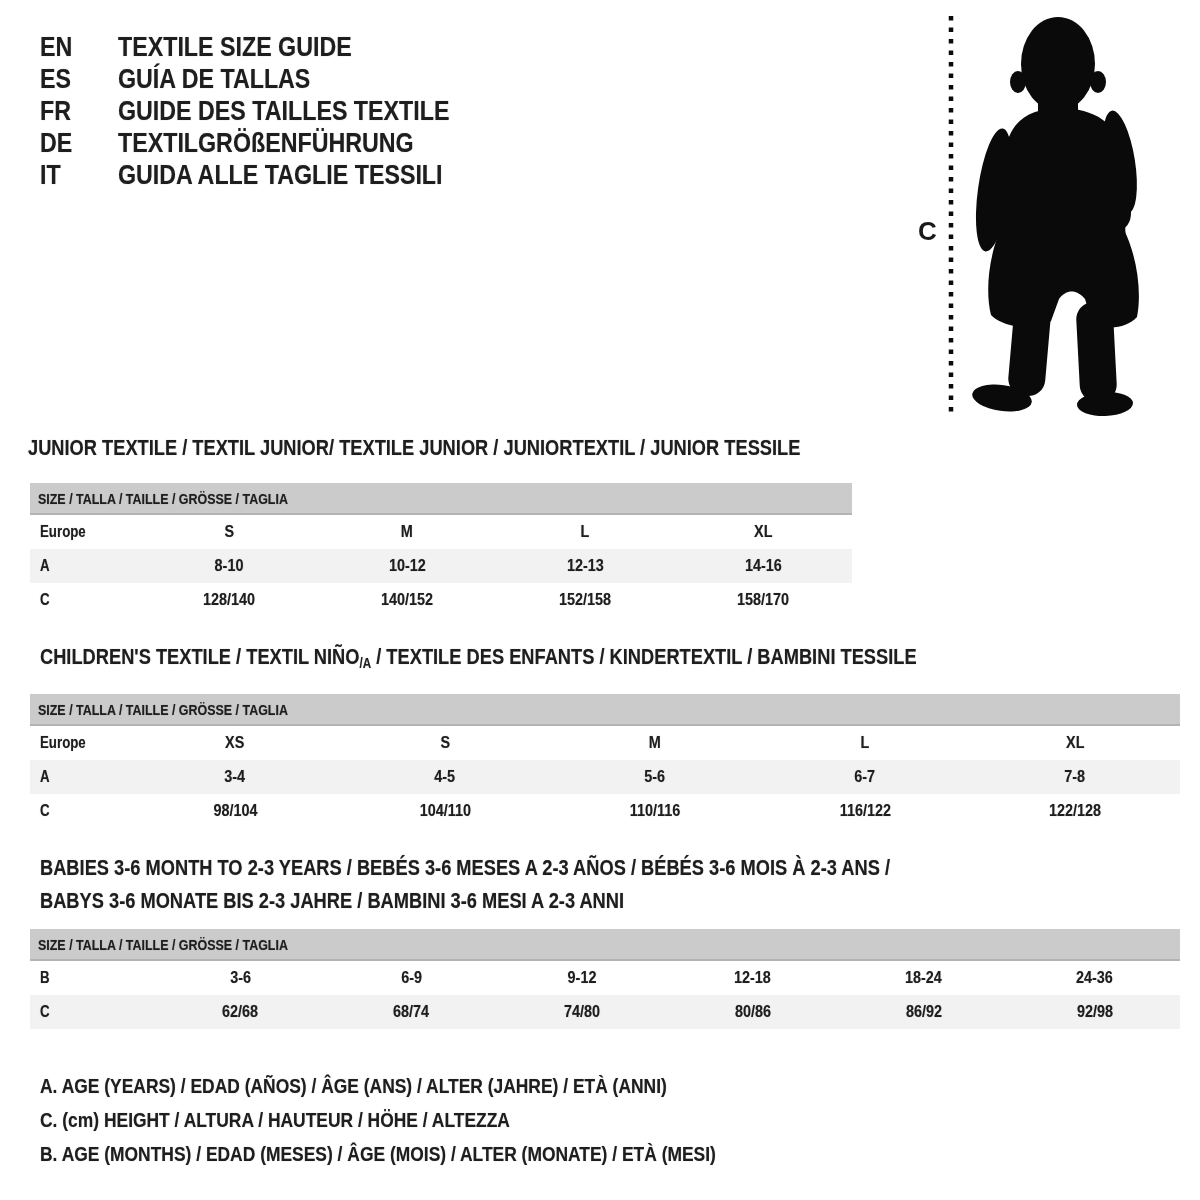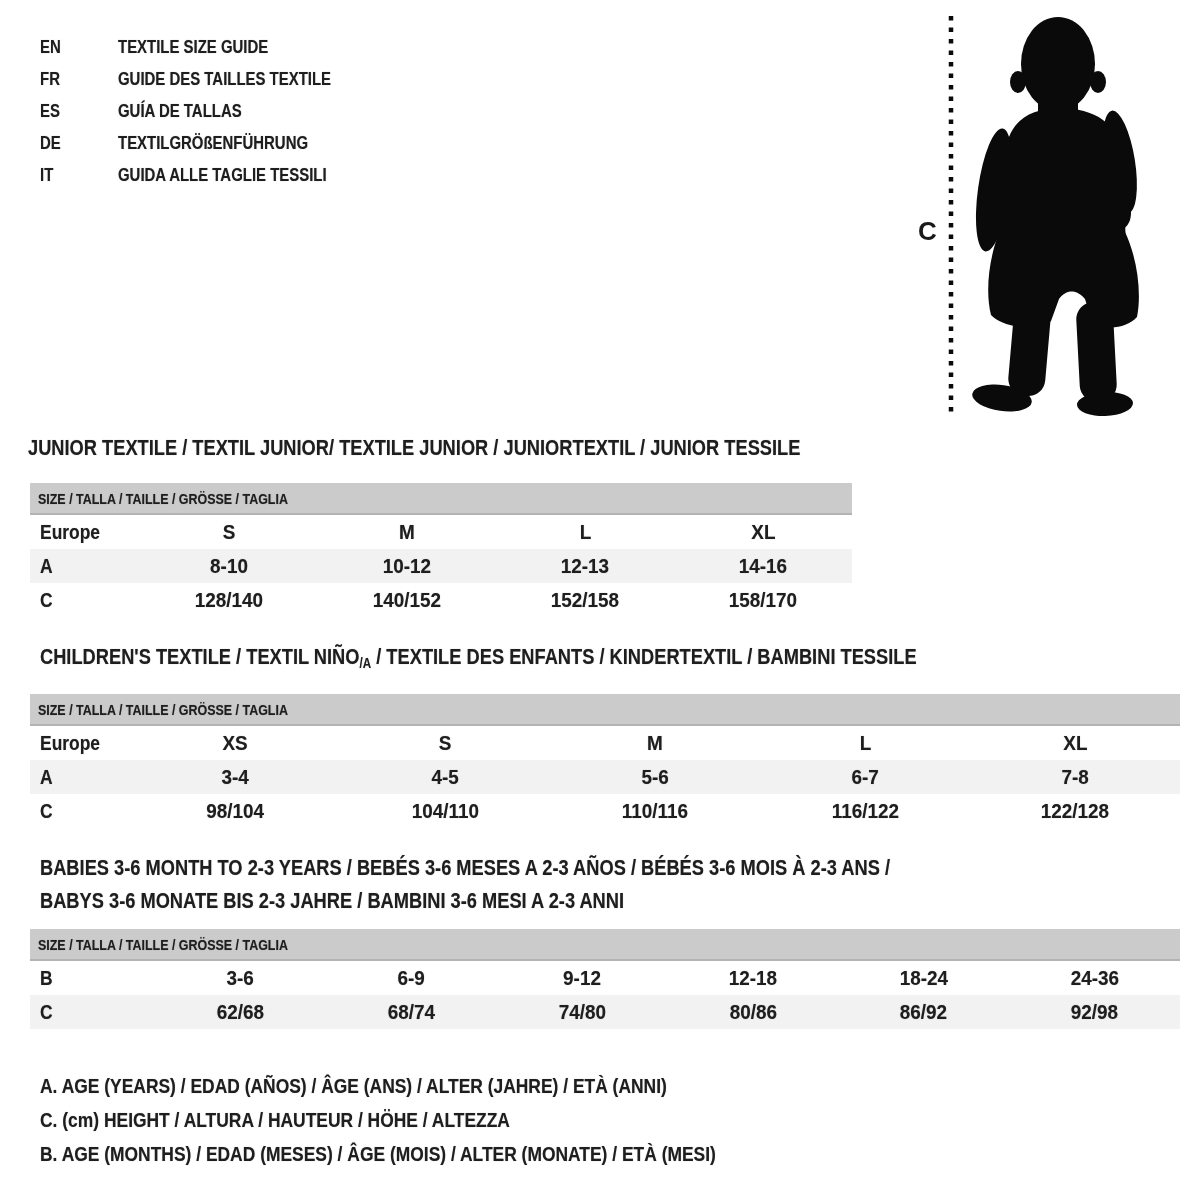--- a/index.html
+++ b/index.html
@@ -6,53 +6,53 @@
   body{width:1200px;height:1200px;position:relative;background:#ffffff;overflow:hidden;
        font-family:"Liberation Sans",sans-serif;color:#1e1e1e;font-weight:700;
        -webkit-font-smoothing:antialiased;}
   .abs{position:absolute;}
   .cnd{display:inline-block;white-space:nowrap;transform:scaleX(0.83);}
   .ol{transform-origin:0 50%;}
   .cellt{display:inline-block;white-space:nowrap;transform:scaleX(0.9);}
   .soft{text-shadow:0 0 1px rgba(40,40,40,0.45);}
 
   
-  .lang-row{display:flex;height:32px;align-items:center;font-size:18px;}
+  .lang-row{display:flex;height:32px;align-items:center;font-size:28px;}
   .lang-code{width:78px;flex:0 0 78px;}
 
   
   .title{font-size:22px;line-height:24px;}
   .title .sub{font-size:14px;vertical-align:-4px;}
 
   
   table{border-collapse:collapse;table-layout:fixed;width:100%;}
   th.bar{background:#cbcbcb;height:30px;text-align:left;padding:0 0 0 8px;
          font-size:15px;font-weight:700;border-bottom:2px solid #b3b3b3;}
-  td{height:34px;text-align:center;font-size:21px;font-weight:700;padding:0;}
+  td{height:34px;text-align:center;font-size:16px;font-weight:700;padding:0;}
   td.rowlabel{text-align:left;padding-left:10px;}
   tr.alt{background:#f2f2f2;}
 
   
   .legend-line{height:34px;line-height:34px;font-size:21px;}
 </style>
 </head>
 <body>
 
 <div class="abs soft" style="left:40px;top:31px;">
   <div class="lang-row">
     <span class="lang-code"><span class="cnd ol">EN</span></span>
     <span class="cnd ol">TEXTILE SIZE GUIDE</span>
   </div>
   <div class="lang-row">
+    <span class="lang-code"><span class="cnd ol">ES</span></span>
+    <span class="cnd ol">GUÍA DE TALLAS</span>
+  </div>
+  <div class="lang-row">
     <span class="lang-code"><span class="cnd ol">FR</span></span>
     <span class="cnd ol">GUIDE DES TAILLES TEXTILE</span>
-  </div>
-  <div class="lang-row">
-    <span class="lang-code"><span class="cnd ol">ES</span></span>
-    <span class="cnd ol">GUÍA DE TALLAS</span>
   </div>
   <div class="lang-row">
     <span class="lang-code"><span class="cnd ol">DE</span></span>
     <span class="cnd ol">TEXTILGRÖßENFÜHRUNG</span>
   </div>
   <div class="lang-row">
     <span class="lang-code"><span class="cnd ol">IT</span></span>
     <span class="cnd ol">GUIDA ALLE TAGLIE TESSILI</span>
   </div>
 </div>

